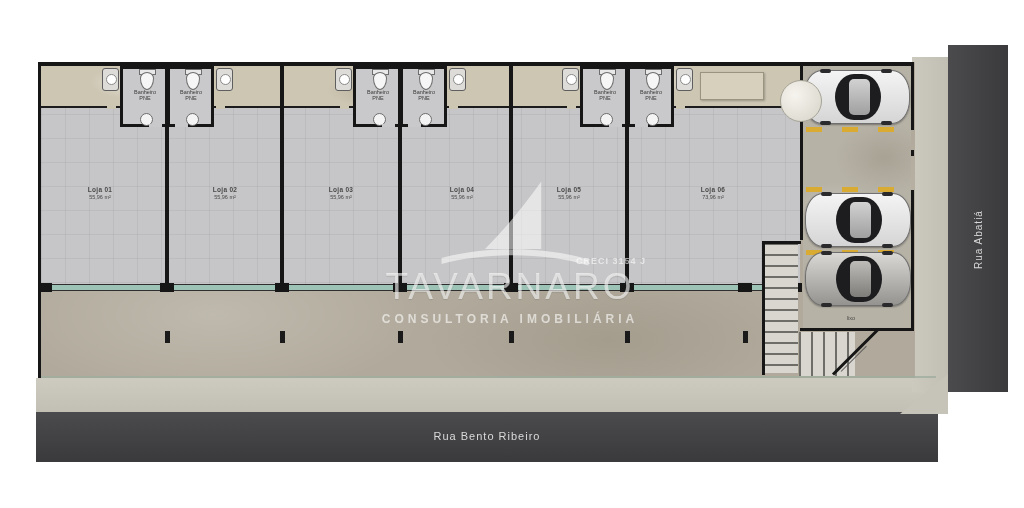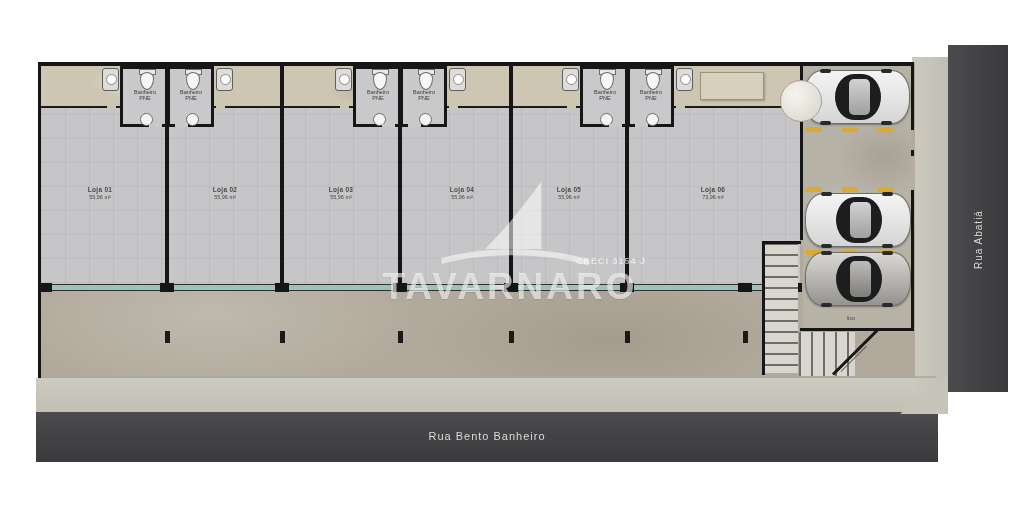--- a/index.html
+++ b/index.html
@@ -96,37 +96,37 @@
   .stair-h{left:799px;top:332px;width:56px;height:44px;background:#d9d6cf;
     background-image:repeating-linear-gradient(90deg,#6f6d68 0 2px, transparent 2px 12px);}
   .diag-wall{left:833px;top:373px;width:63px;height:3px;background:#161616;
     transform:rotate(-45deg);transform-origin:left center;}
   .door-leaf{left:841px;top:371px;width:36px;height:1px;background:#5c5c5c;
     transform:rotate(-45deg);transform-origin:left center;}
   .util-label{left:836px;top:315px;width:30px;text-align:center;font-size:5.5px;color:#4a4a4a;}
 
   
   .wm{color:rgba(255,255,255,.6);font-weight:bold;}
-  .wm-brand{left:330px;top:266px;width:360px;text-align:center;font-size:37px;font-weight:bold;
+  .wm-brand{left:330px;top:266px;width:360px;text-align:center;font-size:37px;font-weight:normal;
     letter-spacing:3px;text-shadow:0 1px 1px rgba(60,60,60,.15);}
   .wm-sub{left:330px;top:312px;width:360px;text-align:center;font-size:12px;letter-spacing:4px;}
   .wm-creci{left:576px;top:256px;font-size:9px;letter-spacing:1px;}
   .wm-logo{left:440px;top:180px;width:150px;height:90px;}
 </style>
 </head>
 <body>
 
 <div id="canvas">
 
   <div class="abs road-bottom"></div>
   <div class="abs sidewalk-bottom"></div>
   <div class="abs road-right"></div>
   <div class="abs sidewalk-right"></div>
   <div class="abs sidewalk-corner"></div>
-  <div class="abs street-label-b">Rua Bento Banheiro</div>
+  <div class="abs street-label-b">Rua Bento Ribeiro</div>
   <div class="abs street-label-r">Rua Abatiá</div>
 
   <div class="abs plot"></div>
   <div class="abs shop-floor"></div>
   <div class="abs back-band"></div>
   <div class="abs curb"></div>
 
   <div class="abs band-gap" style="left:107px"></div>
   <div class="abs band-gap" style="left:216px"></div>
   <div class="abs band-gap" style="left:340px"></div>
@@ -280,14 +280,15 @@
   <div class="abs diag-wall"></div>
   <div class="abs door-leaf"></div>
   <div class="abs util-label">lixo</div>
 
   <svg class="abs wm-logo" viewBox="0 0 200 120">
     <path d="M135 2 L135 92 L60 92 C88 64 112 34 135 2 Z" fill="rgba(255,255,255,0.55)"></path>
     <path d="M2 104 C60 88 140 88 198 106 L198 114 C140 96 60 96 2 112 Z" fill="rgba(255,255,255,0.55)"></path>
   </svg>
   <div class="abs wm wm-creci">CRECI 3154 J</div>
   <div class="abs wm wm-brand">TAVARNARO</div>
+  <div class="abs wm wm-sub">CONSULTORIA  IMOBILIÁRIA</div>
 
 </div>
 
 </body></html>

